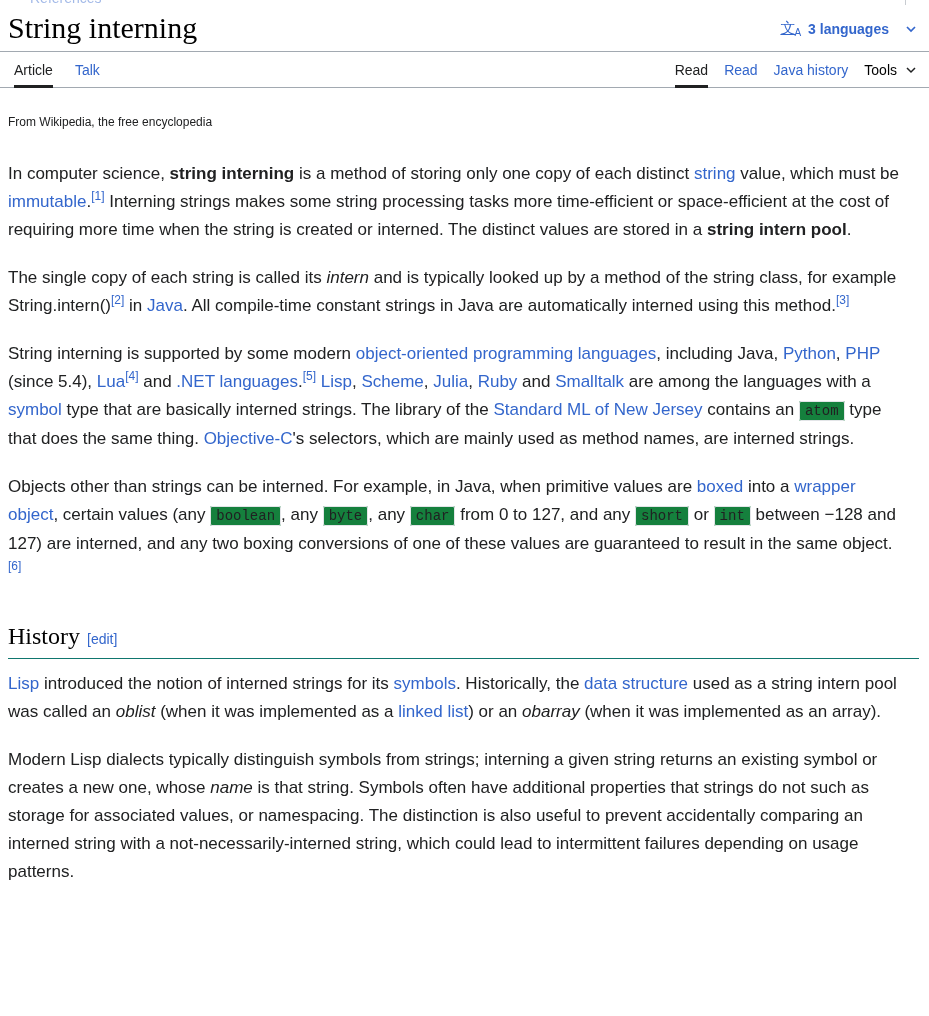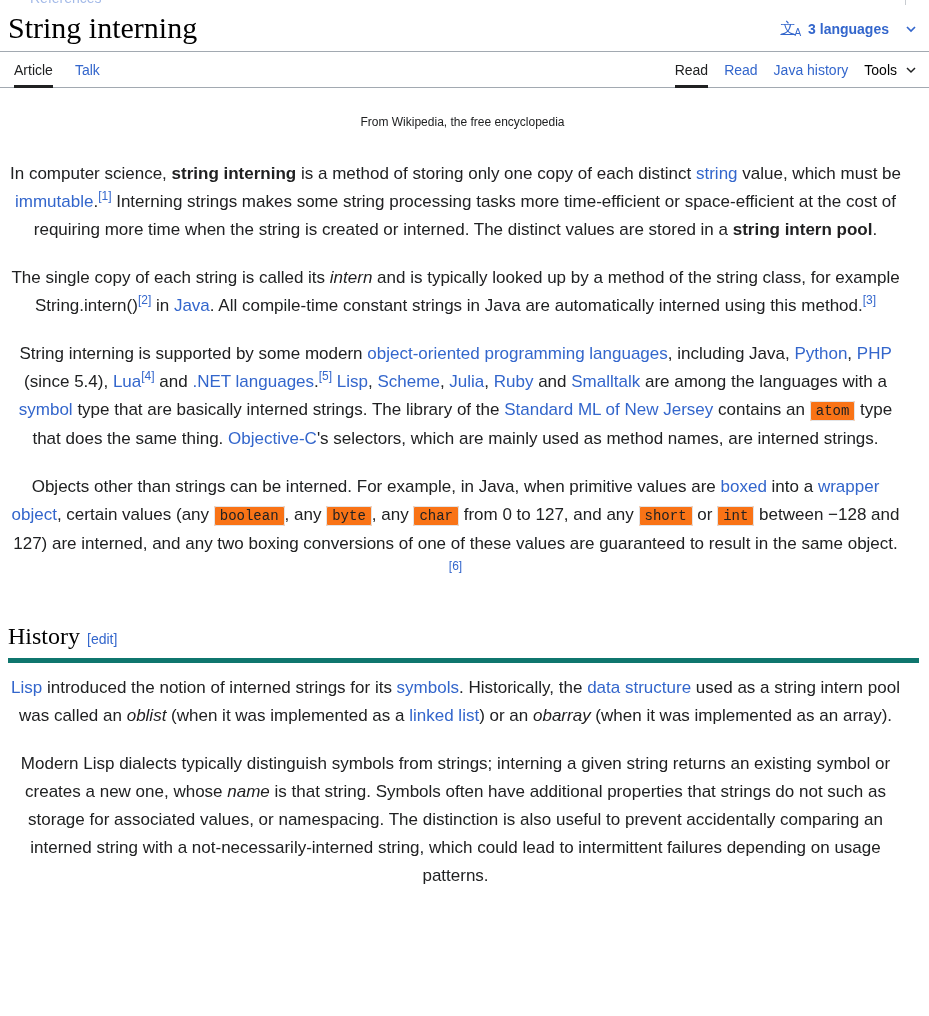--- a/index.html
+++ b/index.html
@@ -2,21 +2,21 @@
 <html><head>
 <meta charset="utf-8">
 <style>
   * { box-sizing: border-box; }
   html, body { margin: 0; padding: 0; }
   body {
     width: 929px; height: 1016px; overflow: hidden;
     background: #ffffff; color: #202122;
     font-family: "Liberation Sans", "DejaVu Sans", sans-serif;
   }
-  .page { position: relative; width: 929px; height: 888px; text-align: center; }
+  .page { position: relative; width: 929px; height: 888px; }
 
   
   .top-strip { position: relative; height: 6px; overflow: hidden; }
   .refs-cut {
     position: absolute; left: 30px; top: -10px;
     font-size: 14px; color: #3366cc; opacity: 0.45; cursor: pointer;
   }
   .top-tick { position: absolute; left: 905px; top: 0; width: 1px; height: 5px; background: #c8ccd1; }
 
   
@@ -61,32 +61,32 @@
   .tagline { padding: 27px 12px 0 8px; font-size: 12px; color: #202122; }
   .content { padding: 0 10px 0 8px; }
   .content p { margin: 0 16px 20px 0; font-size: 17px; line-height: 28px; }
   .content > p.first { margin-top: 31px; }
 
   .run-a { color: #3366cc; cursor: pointer; }
   .run-b { font-weight: 700; }
   .run-i { font-style: italic; }
   .run-c {
     font-family: "Liberation Mono", "DejaVu Sans Mono", monospace;
-    font-size: 14px; background: #f97316;
+    font-size: 14px; background: #15803d;
     border: 1px solid #e3e5e8; border-radius: 2px; padding: 1px 5px;
     white-space: nowrap;
   }
   sup.ref-sup { font-size: 12px; line-height: 0; }
   sup.ref-sup a { color: #3366cc; cursor: pointer; text-decoration: none; }
 
   
   h2.section-heading {
     display: flex; align-items: baseline;
     margin: 35px 0 11px 0; padding-bottom: 7px;
-    border-bottom: 5px solid #0f766e;
+    border-bottom: 1px solid #0f766e;
     font-family: "Liberation Serif", "DejaVu Serif", serif;
     font-size: 24px; font-weight: 400; color: #000; line-height: 1.25;
   }
   .edit-link {
     margin-left: 7px; font-family: "Liberation Sans", sans-serif;
     font-size: 14px; color: #3366cc; cursor: pointer;
   }
 </style>
 </head>
 <body>

